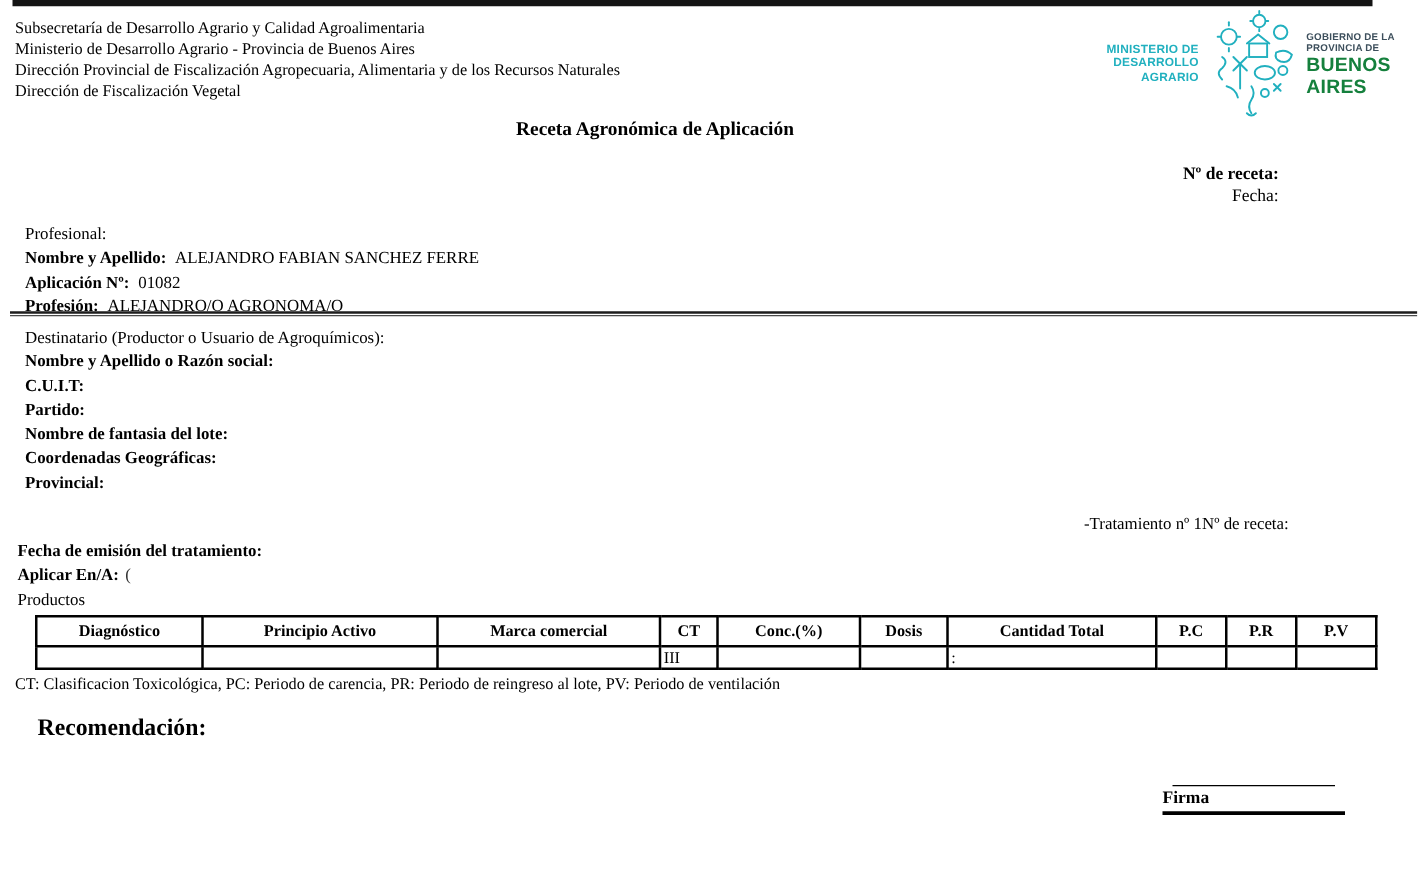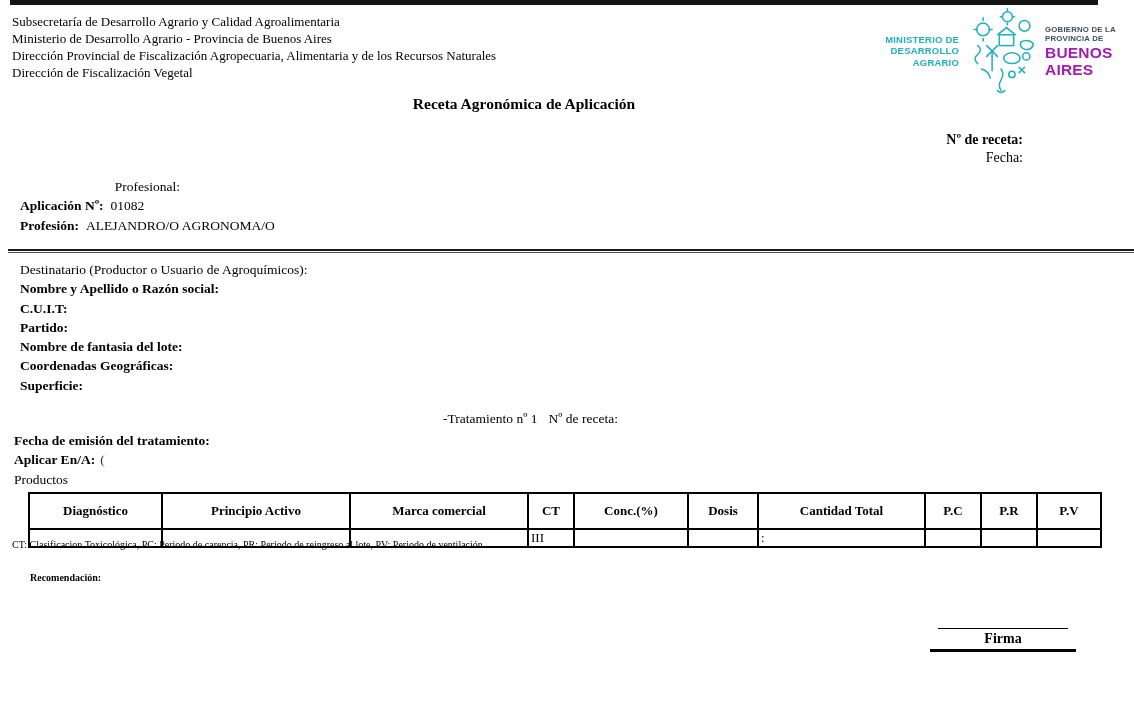--- a/index.html
+++ b/index.html
@@ -47,21 +47,21 @@
   .logo-art { width: 82px; height: 90px; flex: 0 0 auto; margin: 0 2px; }
   .logo-gov { width: 86px; }
   .logo-gov-small {
     color: #3d4f5c;
     font-size: 7.8px;
     font-weight: bold;
     line-height: 9px;
     letter-spacing: 0.2px;
   }
   .logo-gov-big {
-    color: #a21caf;
+    color: #15803d;
     font-size: 15.5px;
     font-weight: bold;
     line-height: 15px;
     letter-spacing: 0.2px;
     margin-top: 2px;
   }
   
   .doc-title {
     position: absolute;
     left: 0; top: 95px;
@@ -83,37 +83,36 @@
     position: absolute;
     left: 20px;
     font-size: 13.5px;
     line-height: 19.3px;
     white-space: nowrap;
   }
   .prof-block { top: 177px; }
   .dest-block { top: 260px; }
   .field-label { font-weight: bold; }
   .field-value { margin-left: 7px; }
-  .section-label { font-weight: normal; text-align: center; }
+  .section-label { font-weight: normal; }
   .divider {
     position: absolute;
     left: 8px; top: 249px;
     width: 1126px; height: 4px;
     border-top: 2px solid #1d1d1d;
     border-bottom: 1.5px solid #4a4a4a;
   }
   
   .trat-row {
     position: absolute;
     left: 30px; top: 411px;
     width: 1001px;
     display: flex;
-    justify-content: center;
+    justify-content: flex-end;
     font-size: 13.5px;
-    gap: 11px;
   }
   .trat-block {
     position: absolute;
     left: 14px; top: 431px;
     font-size: 13.5px;
     line-height: 19.3px;
     white-space: nowrap;
   }
   .frag { margin-left: 5px; color: #333; }
   
@@ -126,44 +125,44 @@
     font-size: 13px;
   }
   .prod-table th, .prod-table td {
     border: 2px solid #000;
     padding: 0 2px;
     overflow: hidden;
   }
   .prod-table th {
     font-weight: bold;
     text-align: center;
-    height: 36px;
+    height: 24px;
   }
   .prod-table td {
     height: 17px;
     text-align: left;
     vertical-align: middle;
   }
   .footnote {
     position: absolute;
     left: 12px; top: 539px;
-    font-size: 10px;
+    font-size: 13px;
   }
   .recomendacion {
     position: absolute;
     left: 30px; top: 572px;
-    font-size: 10px;
+    font-size: 19px;
     font-weight: bold;
   }
   
   .firma-box {
     position: absolute;
     left: 930px; top: 628px;
     width: 146px;
-    text-align: center;
+    text-align: left;
   }
   .firma-line-thin {
     margin: 0 auto;
     width: 130px;
     border-top: 1.5px solid #000;
   }
   .firma-label {
     font-weight: bold;
     font-size: 14px;
     line-height: 20px;
@@ -233,20 +232,23 @@
   <div class="doc-title">Receta Agronómica de Aplicación</div>
 
   <div class="receta-head">
     <div class="num">Nº de receta:</div>
     <div>Fecha:</div>
   </div>
 
   <div class="fields-block prof-block">
     <div class="section-label">Profesional:</div>
     <div>
+      <span class="field-label">Nombre y Apellido:</span><span class="field-value">ALEJANDRO FABIAN SANCHEZ FERRE</span>
+    </div>
+    <div>
       <span class="field-label">Aplicación Nº:</span><span class="field-value">01082</span>
     </div>
     <div>
       <span class="field-label">Profesión:</span><span class="field-value">ALEJANDRO/O AGRONOMA/O</span>
     </div>
   </div>
 
   <div class="divider"></div>
 
   <div class="fields-block dest-block">
@@ -260,21 +262,21 @@
     <div>
       <span class="field-label">Partido:</span><span class="field-value"></span>
     </div>
     <div>
       <span class="field-label">Nombre de fantasia del lote:</span><span class="field-value"></span>
     </div>
     <div>
       <span class="field-label">Coordenadas Geográficas:</span><span class="field-value"></span>
     </div>
     <div>
-      <span class="field-label">Superficie:</span><span class="field-value"></span>
+      <span class="field-label">Provincial:</span><span class="field-value"></span>
     </div>
   </div>
 
   <div class="trat-row">
     <span>-Tratamiento nº 1</span>
     <span>Nº de receta:</span>
   </div>
 
   <div class="trat-block">
     <div class="field-label">Fecha de emisión del tratamiento:</div>

